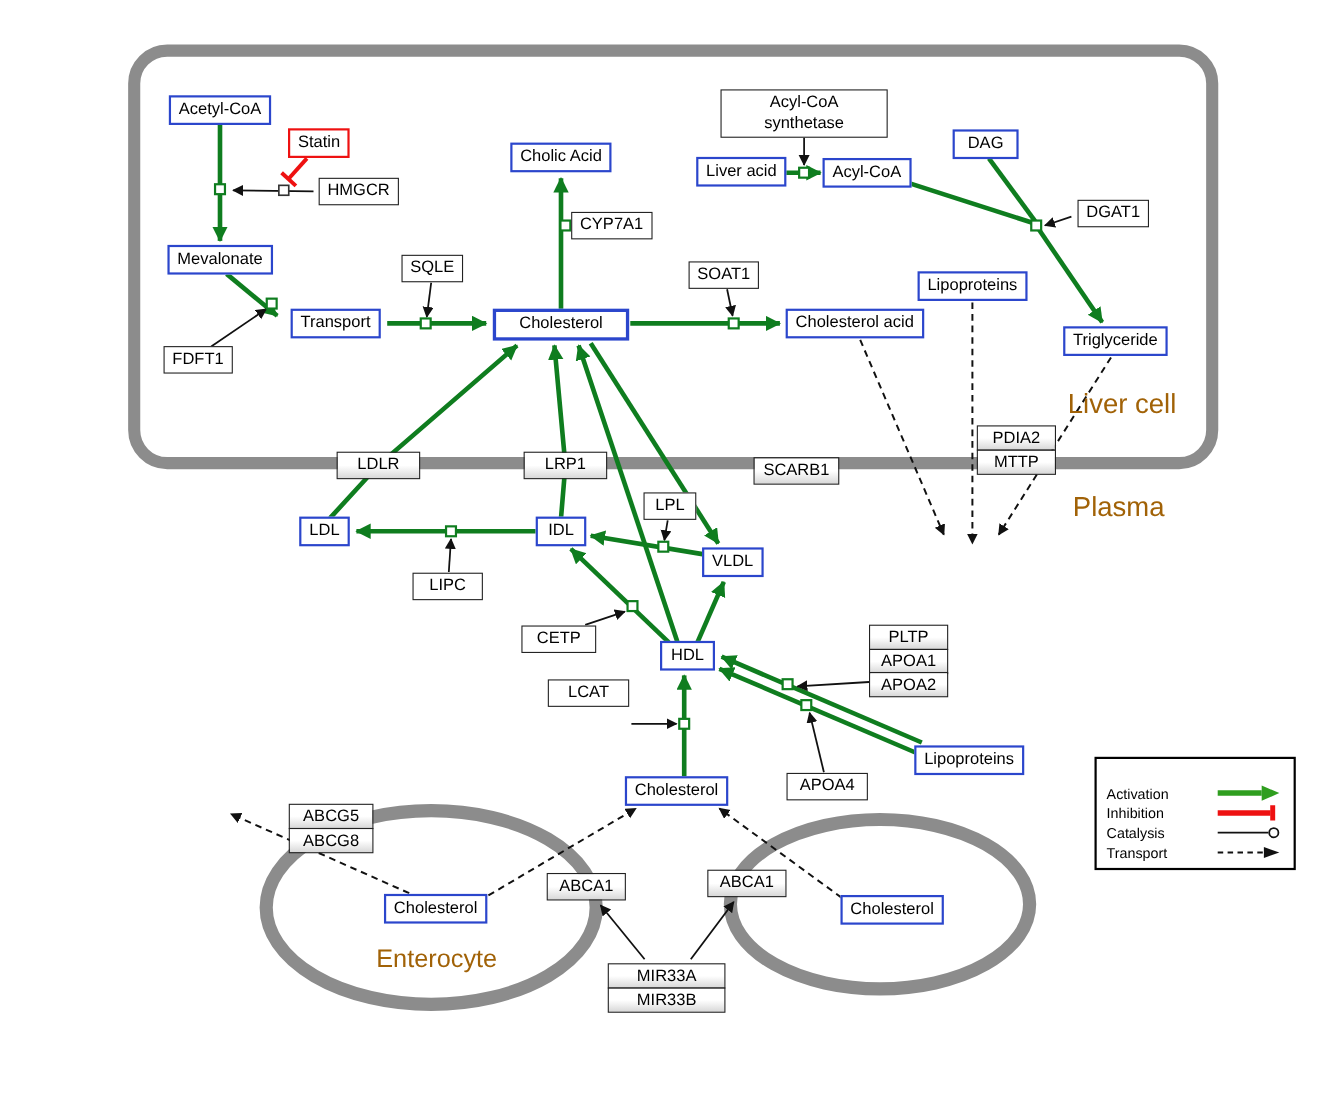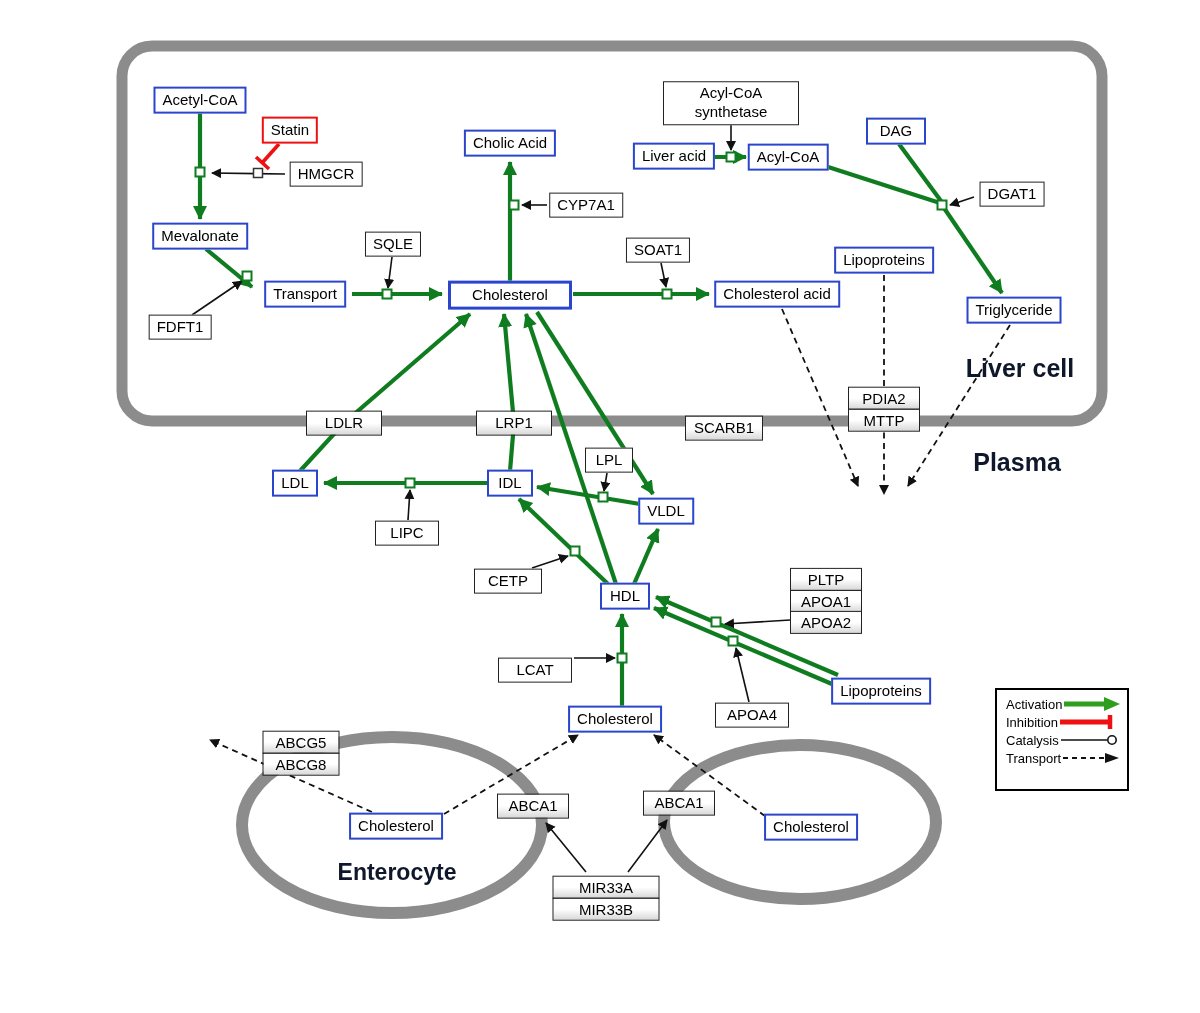--- a/index.html
+++ b/index.html
@@ -7,35 +7,35 @@
   body{font-family:"Liberation Sans",sans-serif;color:#000}
   #canvas{position:relative;width:1200px;height:1013px;background:#fff;overflow:hidden}
   #edges{position:absolute;left:0;top:0;z-index:0}
   .box{position:absolute;transform:translate(-50%,-50%);z-index:2;background:#fff;
        border:1.4px solid #222;padding:2px 7px;font-size:15px;line-height:1.25;
        white-space:nowrap;text-align:center}
   .met{border:2.2px solid #2b46cc}
   .met-main{border-width:3px}
   .statin{border:2.4px solid #ee1111}
   .shade{background:linear-gradient(#ffffff 50%,#d8d8d8)}
-  .wrap{white-space:normal;width:136px;padding:2px 12px}
+  .wrap{white-space:normal;width:152px;padding:2px 12px}
   .stack{position:absolute;transform:translate(-50%,-50%);z-index:2;display:flex;flex-direction:column}
   .stack .cell{border:1.4px solid #222;background:linear-gradient(#ffffff 50%,#d8d8d8);
        padding:2px 6px;font-size:15px;text-align:center;white-space:nowrap;margin-top:-1.4px}
   .stack .cell:first-child{margin-top:0}
   .tbl{position:absolute;transform:translate(-50%,-50%);z-index:2;display:grid;
        grid-template-columns:81px 81px}
   .tbl .cell{border:1px solid #222;background:#fff;font-size:15px;text-align:center;
        padding:2.5px 0;margin:-0.5px}
-  .region{position:absolute;transform:translate(-50%,-50%);z-index:1;font-weight:bold;
-       color:#0f172a;font-size:23px;white-space:nowrap}
+  .region{position:absolute;transform:translate(-50%,-50%);z-index:1;font-weight:normal;
+       color:#a16207;font-size:23px;white-space:nowrap}
   .region.big{font-size:25px}
-  .legend{position:absolute;left:995px;top:688px;width:134px;height:103px;z-index:2;
+  .legend{position:absolute;left:995px;top:688px;width:183px;height:103px;z-index:2;
        border:2.6px solid #000;background:#fff;display:flex;flex-direction:column;
-       justify-content:flex-start;padding:5px 9px}
+       justify-content:flex-end;padding:5px 9px}
   .lrow{display:flex;align-items:center;justify-content:space-between;font-size:13px}
   .lrow svg{flex:none}
 </style>
 </head>
 <body>
 
 <div id="canvas">
 
   <svg id="edges" width="1200" height="1013" viewBox="0 0 1200 1013">
     <defs>
@@ -132,47 +132,47 @@
 
   <div class="box met" style="left:200px;top:100px">Acetyl-CoA</div>
   <div class="box statin" style="left:290px;top:130px">Statin</div>
   <div class="box" style="left:326px;top:174px">HMGCR</div>
   <div class="box met" style="left:200px;top:236px">Mevalonate</div>
   <div class="box" style="left:180px;top:327px">FDFT1</div>
   <div class="box met" style="left:305px;top:294px">Transport</div>
   <div class="box" style="left:393px;top:244px">SQLE</div>
   <div class="box met met-main" style="left:510px;top:295px;min-width:124px">Cholesterol</div>
   <div class="box met" style="left:510px;top:143px">Cholic Acid</div>
-  <div class="box" style="left:586px;top:205px">CYP7A1</div>
+  <div class="box" style="left:556px;top:205px">CYP7A1</div>
   <div class="box" style="left:658px;top:250px">SOAT1</div>
   <div class="box met" style="left:777px;top:294px">Cholesterol acid</div>
   <div class="box wrap" style="left:731px;top:103px">Acyl-CoA synthetase</div>
   <div class="box met" style="left:674px;top:156px">Liver acid</div>
   <div class="box met" style="left:788px;top:157px">Acyl-CoA</div>
   <div class="box met" style="left:896px;top:131px;min-width:60px">DAG</div>
   <div class="box" style="left:1012px;top:194px">DGAT1</div>
   <div class="box met" style="left:884px;top:260px">Lipoproteins</div>
   <div class="box met" style="left:1014px;top:310px">Triglyceride</div>
 
   <div class="box shade" style="left:344px;top:423px;min-width:76px">LDLR</div>
   <div class="box shade" style="left:514px;top:423px;min-width:76px">LRP1</div>
   <div class="box shade" style="left:724px;top:428px;min-width:78px">SCARB1</div>
-  <div class="stack" style="left:884px;top:409px">
+  <div class="stack" style="left:924px;top:409px">
     <div class="cell" style="min-width:72px">PDIA2</div>
     <div class="cell" style="min-width:72px">MTTP</div>
   </div>
 
   <div class="box met" style="left:295px;top:483px;min-width:46px">LDL</div>
   <div class="box met" style="left:510px;top:483px;min-width:46px">IDL</div>
   <div class="box" style="left:407px;top:533px;min-width:64px">LIPC</div>
   <div class="box" style="left:609px;top:460px;min-width:48px">LPL</div>
   <div class="box met" style="left:666px;top:511px;min-width:52px">VLDL</div>
   <div class="box" style="left:508px;top:581px;min-width:68px">CETP</div>
   <div class="box met" style="left:625px;top:596px;min-width:50px">HDL</div>
-  <div class="box" style="left:535px;top:670px;min-width:74px">LCAT</div>
+  <div class="box" style="left:535px;top:630px;min-width:74px">LCAT</div>
   <div class="box met" style="left:615px;top:719px">Cholesterol</div>
   <div class="box" style="left:752px;top:715px;min-width:74px">APOA4</div>
   <div class="box met" style="left:881px;top:691px">Lipoproteins</div>
   <div class="stack" style="left:826px;top:601px">
     <div class="cell" style="min-width:72px">PLTP</div>
     <div class="cell" style="min-width:72px">APOA1</div>
     <div class="cell" style="min-width:72px">APOA2</div>
   </div>
 
   <div class="stack" style="left:301px;top:753px">

